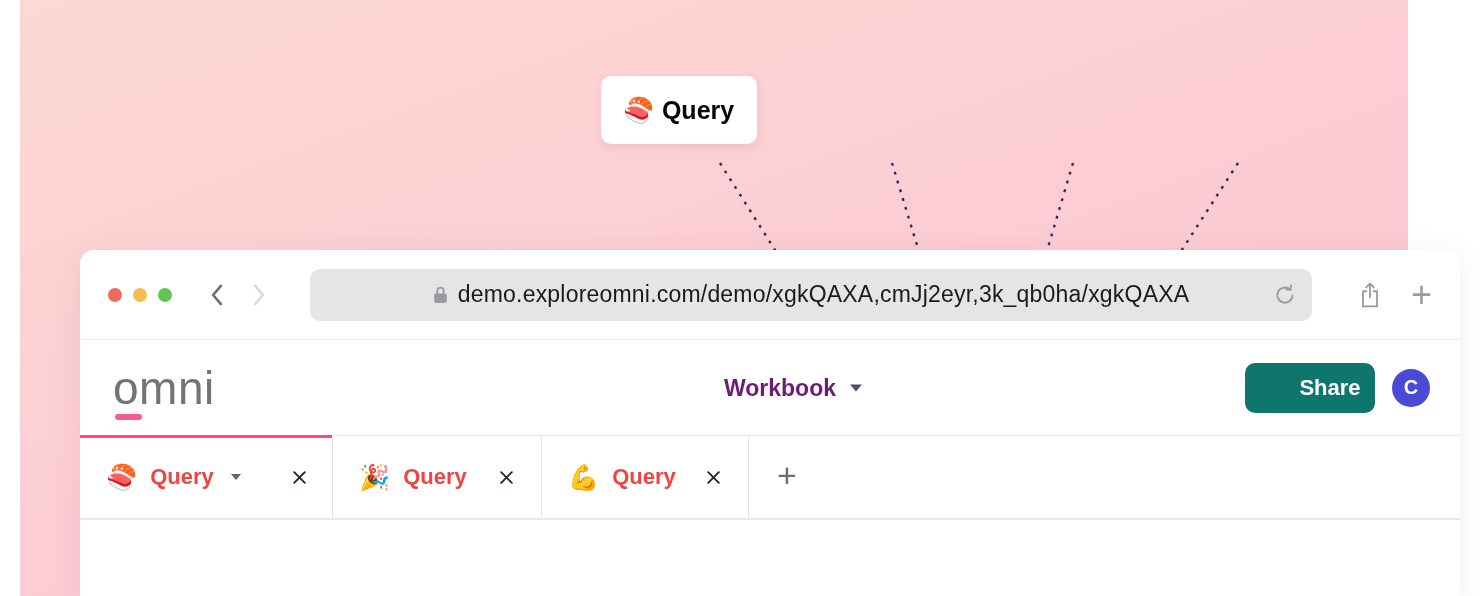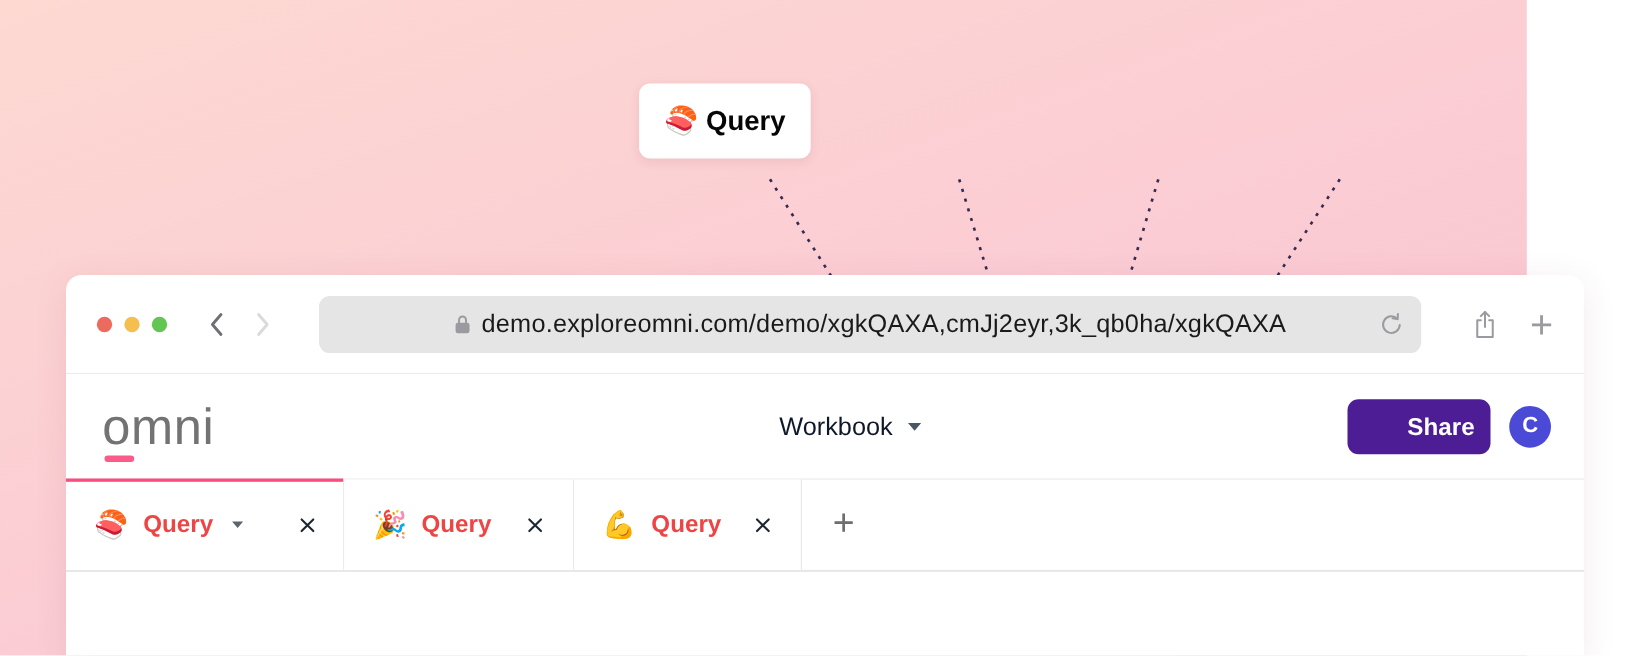--- a/index.html
+++ b/index.html
@@ -2,20 +2,21 @@
 <html><head>
 <meta charset="utf-8">
 <style>
   * { margin:0; padding:0; box-sizing:border-box; }
   html,body { width:1480px; height:596px; overflow:hidden; }
   body { font-family:"Liberation Sans", sans-serif; }
 
   .stage {
     position:relative; width:1388px; height:596px;
     background:linear-gradient(160deg,#fdd9d2 0%,#fbccd4 55%,#f8c3ce 100%);
+    margin-left:20px;
   }
 
   
   .callout {
     position:absolute; top:76px; height:68px;
     background:#ffffff; border-radius:10px;
     box-shadow:0 3px 10px rgba(120,40,60,.10);
     display:flex; align-items:center; justify-content:center;
     font-size:25px; font-weight:700; color:#060606;
     white-space:nowrap; padding:0 24px;
@@ -58,26 +59,26 @@
 
   
   .app-header { height:96px; position:relative; display:flex; align-items:center; border-bottom:1px solid #e9e9e9; }
   .logo-wrap { margin-left:33px; position:relative; }
   .logo-text { font-size:46px; font-weight:500; color:#737373; letter-spacing:.5px; line-height:1; }
   .logo-underline { position:absolute; left:2px; bottom:-9px; width:27px; height:6px; border-radius:3px; background:#fb5b8b; }
   .doc-switcher {
     position:absolute; left:713px; top:50%; transform:translate(-50%,-50%);
     display:flex; align-items:center; gap:14px; cursor:pointer;
   }
-  .doc-title { font-size:23px; font-weight:400; color:#0f172a; }
+  .doc-title { font-size:23px; font-weight:700; color:#701a75; }
   .caret-down { width:0; height:0; border-left:6px solid transparent; border-right:6px solid transparent; border-top:7px solid #4a5565; }
   .header-right { margin-left:auto; margin-right:30px; display:flex; align-items:center; gap:17px; }
   .share-btn {
     width:130px; height:50px; border:none; border-radius:10px;
-    background:#4c1d95; color:#ffffff; font-size:22px; font-weight:700;
+    background:#0f766e; color:#ffffff; font-size:22px; font-weight:700;
     font-family:"Liberation Sans", sans-serif; cursor:pointer;
     display:flex; align-items:center; justify-content:center;padding-left:40px;
   }
   .avatar {
     width:38px; height:38px; border-radius:50%; background:#4b4ad6;
     color:#ffffff; font-size:20px; font-weight:700;
     display:flex; align-items:center; justify-content:center; cursor:pointer;
   }
 
   

